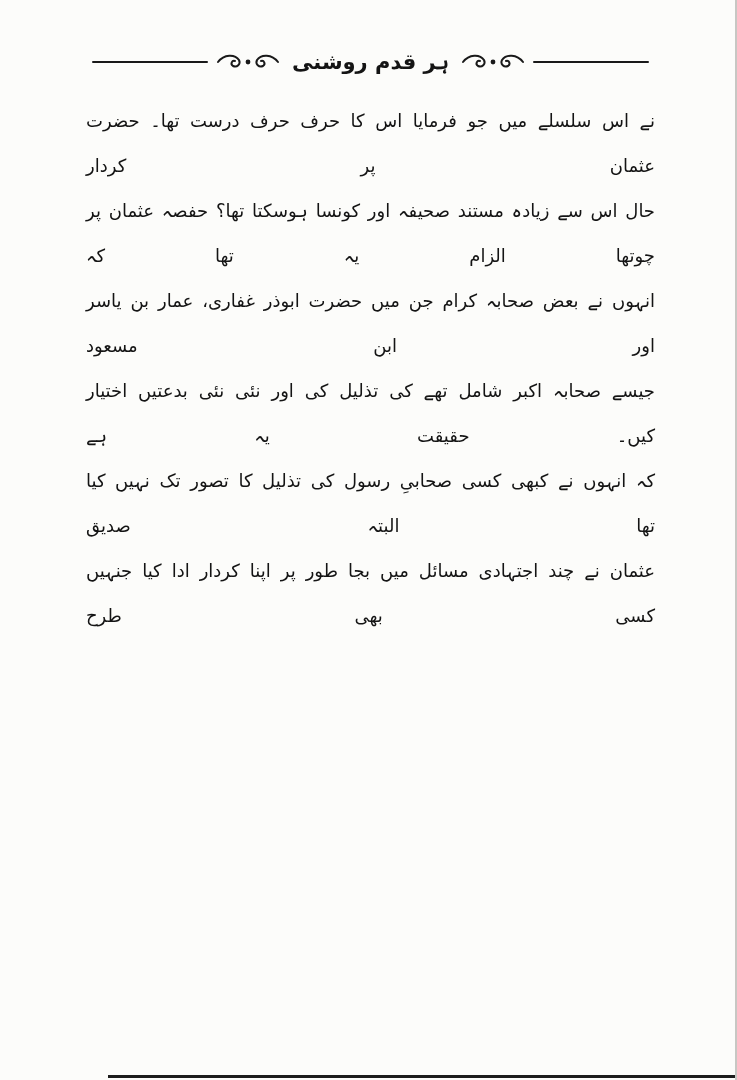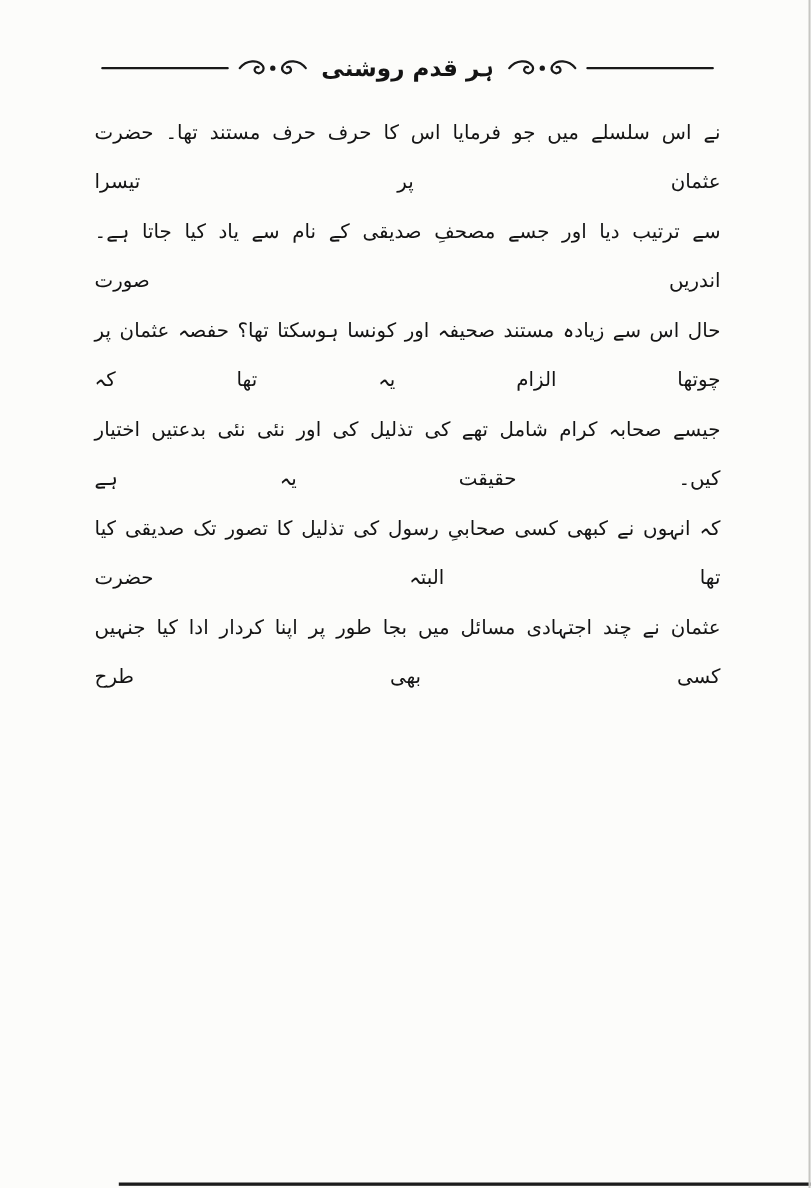--- a/index.html
+++ b/index.html
@@ -89,24 +89,24 @@
       <svg width="64" height="22" viewBox="0 0 64 22" aria-hidden="true">
         <path d="M2 11 C8 3, 19 3, 23 9 C25 13, 21 17, 17 15 C14 13, 16 9, 19 10" fill="none" stroke="#191919" stroke-width="2" stroke-linecap="round"></path>
         <path d="M62 11 C56 3, 45 3, 41 9 C39 13, 43 17, 47 15 C50 13, 48 9, 45 10" fill="none" stroke="#191919" stroke-width="2" stroke-linecap="round"></path>
         <circle cx="32" cy="11" r="2.4" fill="#191919"></circle>
       </svg>
     </span>
     <div class="header-rule"></div>
   </div>
 
   <div class="body-text">
-      <div class="text-line">نے اس سلسلے میں جو فرمایا اس کا حرف حرف مستند تھا۔ حضرت عثمان پر تیسرا</div>
-      <div class="text-line">سے ترتیب دیا اور جسے مصحفِ صدیقی کے نام سے یاد کیا جاتا ہے۔ اندریں صورت</div>
+      <div class="text-line">نے اس سلسلے میں جو فرمایا اس کا حرف حرف درست تھا۔ حضرت عثمان پر کردار</div>
       <div class="text-line">حال اس سے زیادہ مستند صحیفہ اور کونسا ہوسکتا تھا؟ حفصہ عثمان پر چوتھا الزام یہ تھا کہ</div>
-      <div class="text-line">جیسے صحابہ کرام شامل تھے کی تذلیل کی اور نئی نئی بدعتیں اختیار کیں۔ حقیقت یہ ہے</div>
-      <div class="text-line">کہ انہوں نے کبھی کسی صحابیِ رسول کی تذلیل کا تصور تک صدیقی کیا تھا البتہ حضرت</div>
+      <div class="text-line">انہوں نے بعض صحابہ کرام جن میں حضرت ابوذر غفاری، عمار بن یاسر اور ابن مسعود</div>
+      <div class="text-line">جیسے صحابہ اکبر شامل تھے کی تذلیل کی اور نئی نئی بدعتیں اختیار کیں۔ حقیقت یہ ہے</div>
+      <div class="text-line">کہ انہوں نے کبھی کسی صحابیِ رسول کی تذلیل کا تصور تک نہیں کیا تھا البتہ صدیق</div>
       <div class="text-line">عثمان نے چند اجتہادی مسائل میں بجا طور پر اپنا کردار ادا کیا جنہیں کسی بھی طرح</div>
     </div>
 
   <div class="edge-bottom"></div>
   <div class="edge-right"></div>
 
 </div>
 
 </body></html>

